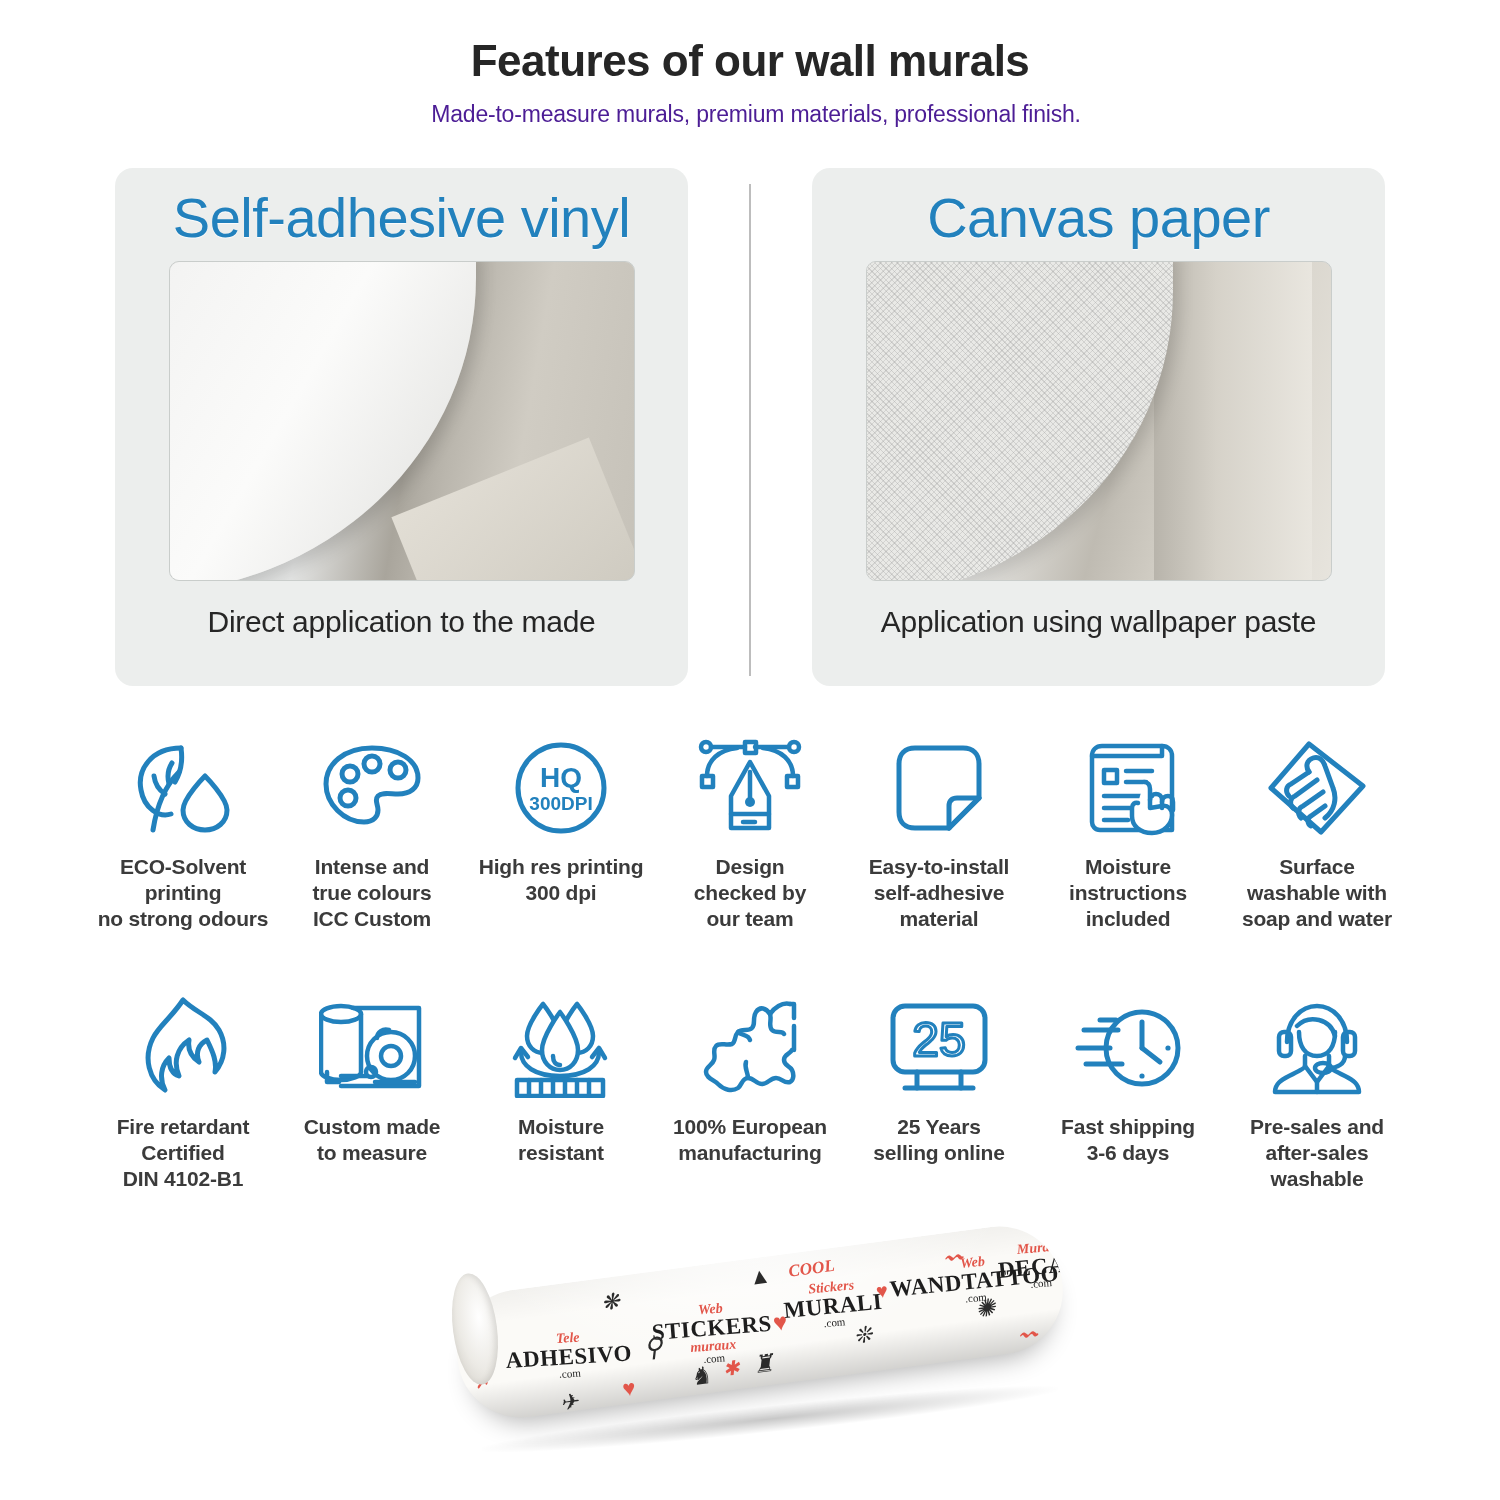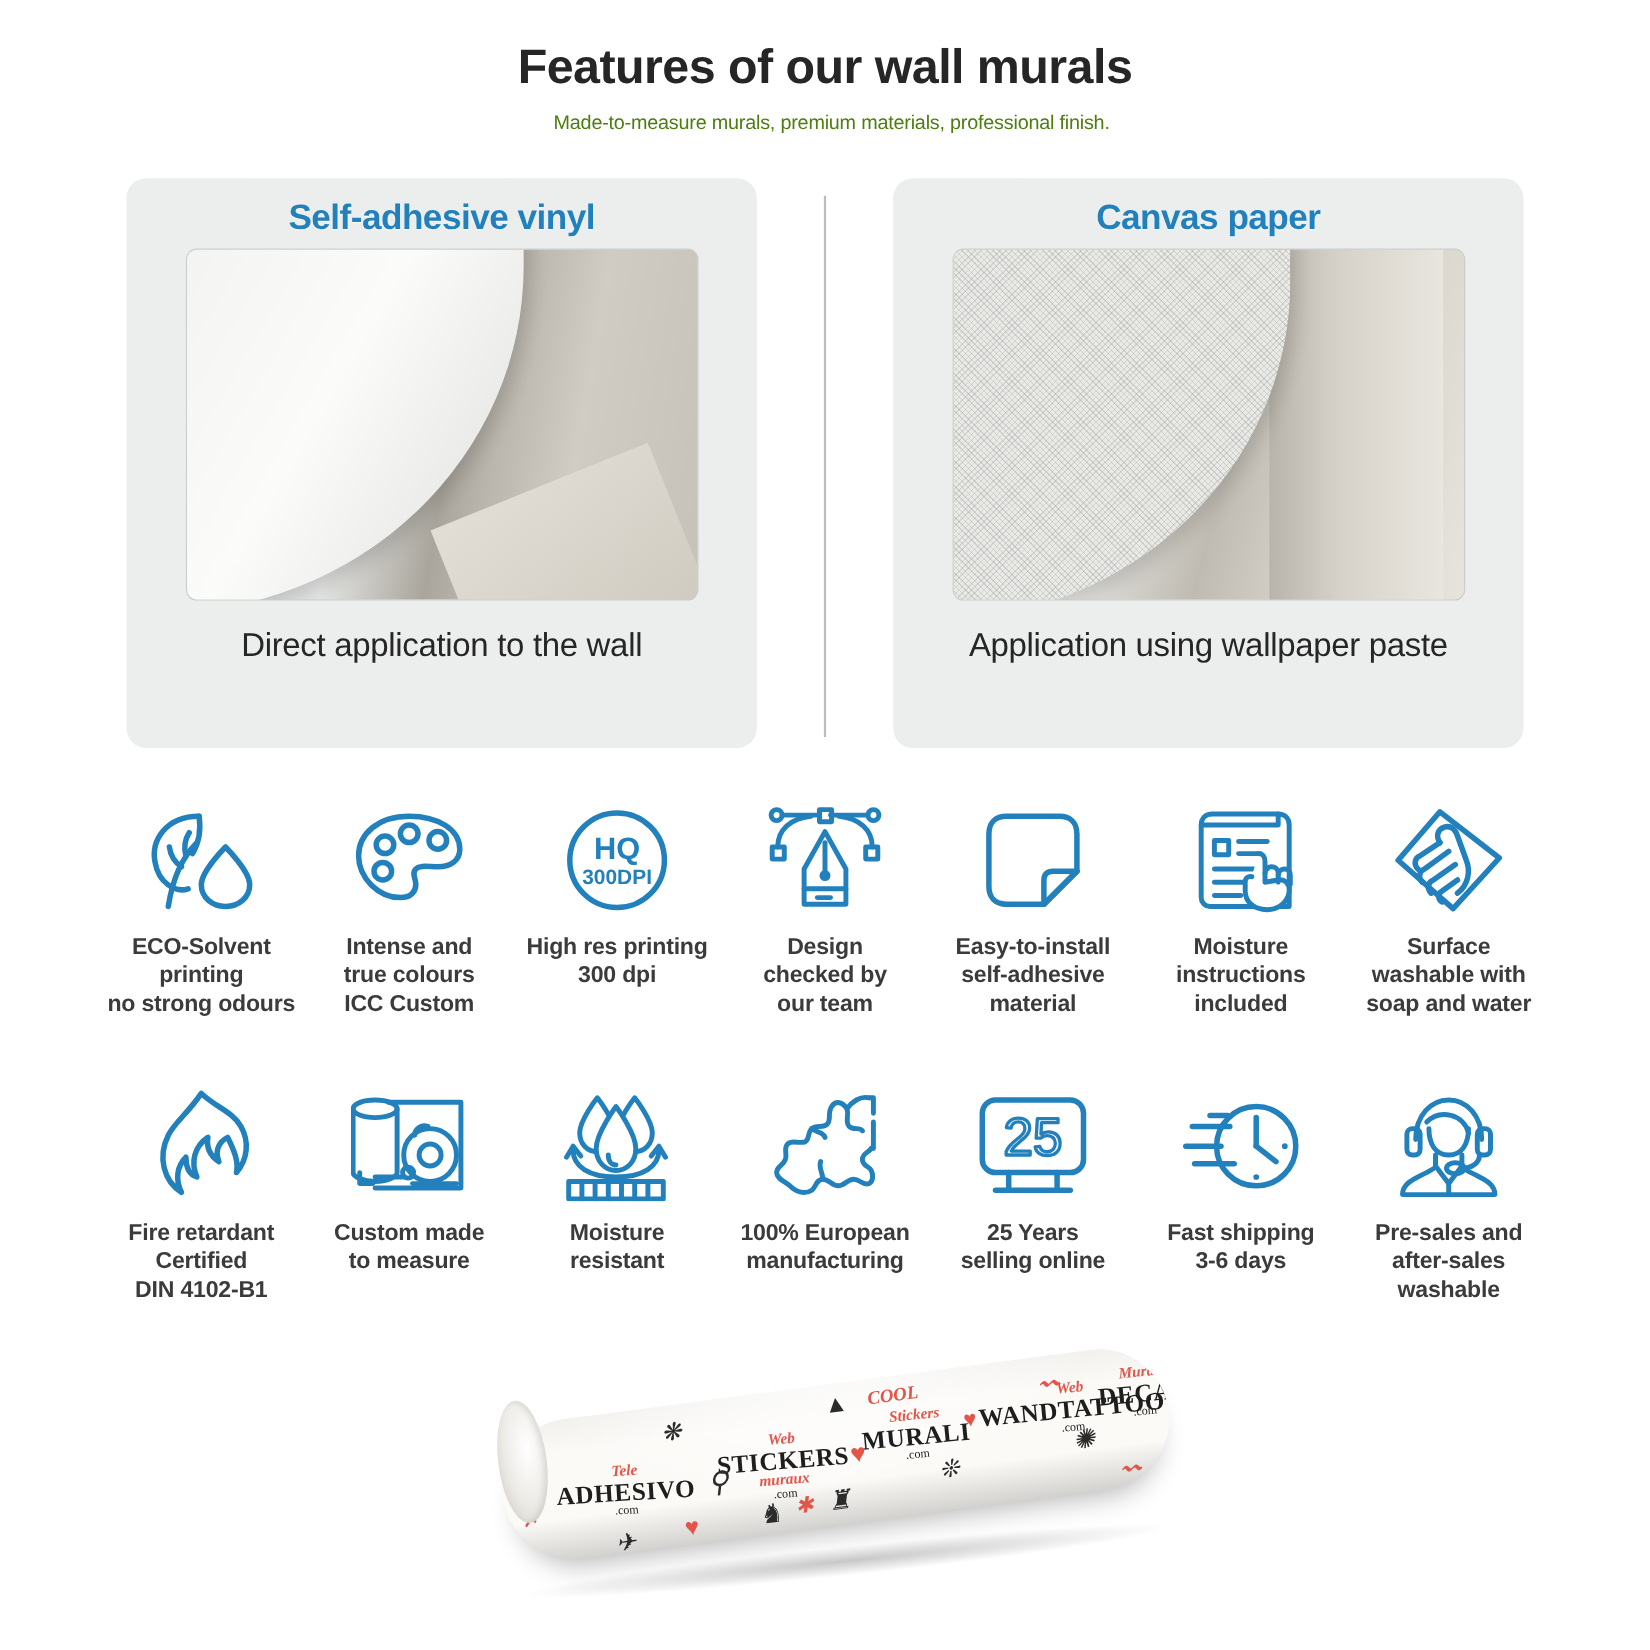--- a/index.html
+++ b/index.html
@@ -11,41 +11,41 @@
   }
   .page { position: relative; width: 1500px; height: 1500px; background: #fff; }
 
   
   .header { text-align: center; padding-top: 36px; }
   .header h1 {
     font-size: 44px; font-weight: bold; color: #262626;
     letter-spacing: -0.5px; line-height: 1.15;
   }
   .header .sub {
-    margin-top: 14px; font-size: 18px; color: #4d7c0f; font-weight: normal;
+    margin-top: 14px; font-size: 23px; color: #4c1d95; font-weight: normal;
     letter-spacing: -0.2px;
     padding-left: 12px;
   }
 
   
   .cards {
     position: relative;
     margin: 40px auto 0 auto;
     width: 1270px; height: 518px;
     display: flex; justify-content: space-between;
   }
   .card {
     width: 573px; height: 518px;
     background: #eceeed;
     border-radius: 18px;
     display: flex; flex-direction: column; align-items: center;
     padding-top: 16px;
   }
   .card-title {
-    font-size: 32px; font-weight: bold; color: #2281bd;
+    font-size: 56px; font-weight: normal; color: #2281bd;
     letter-spacing: -0.5px; line-height: 1.2;
     text-shadow: 0 1px 1px rgba(255,255,255,0.85);
   }
   .card-photo {
     margin-top: 10px;
     width: 466px; height: 320px;
     border-radius: 10px;
     border: 1px solid #c9cdcb;
     overflow: hidden;
     position: relative;
@@ -157,21 +157,21 @@
 
   <div class="cards">
 
     <div class="card">
       <div class="card-title">Self-adhesive vinyl</div>
       <div class="card-photo">
         <div class="vinyl-bg"></div>
         <div class="vinyl-edge"></div>
         <div class="vinyl-curl"></div>
       </div>
-      <div class="card-caption">Direct application to the wall</div>
+      <div class="card-caption">Direct application to the made</div>
     </div>
 
     <div class="divider"></div>
 
     <div class="card">
       <div class="card-title">Canvas paper</div>
       <div class="card-photo">
         <div class="canvas-bg"></div>
         <div class="canvas-tube"></div>
         <div class="canvas-curl"></div>

